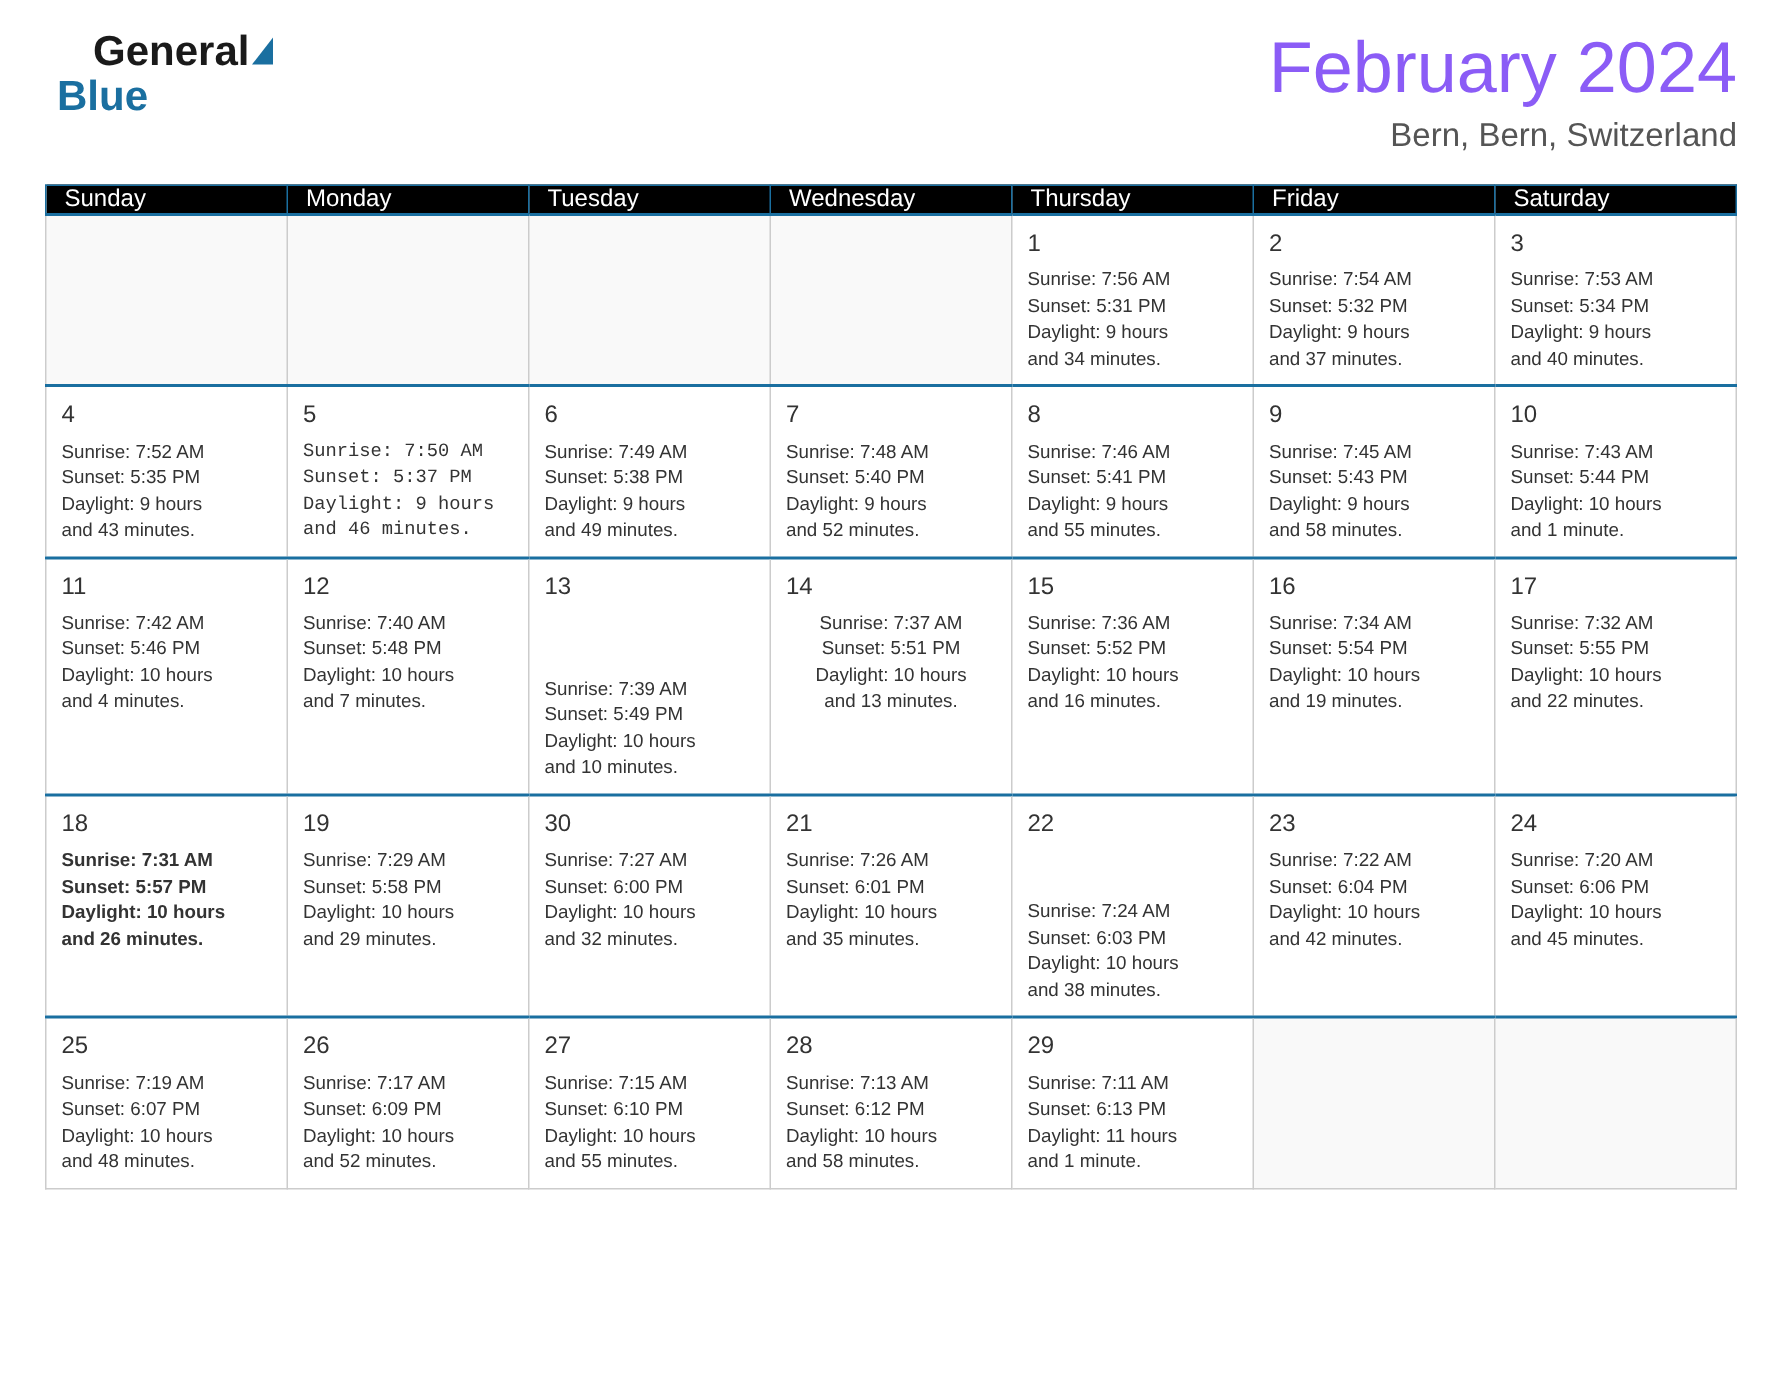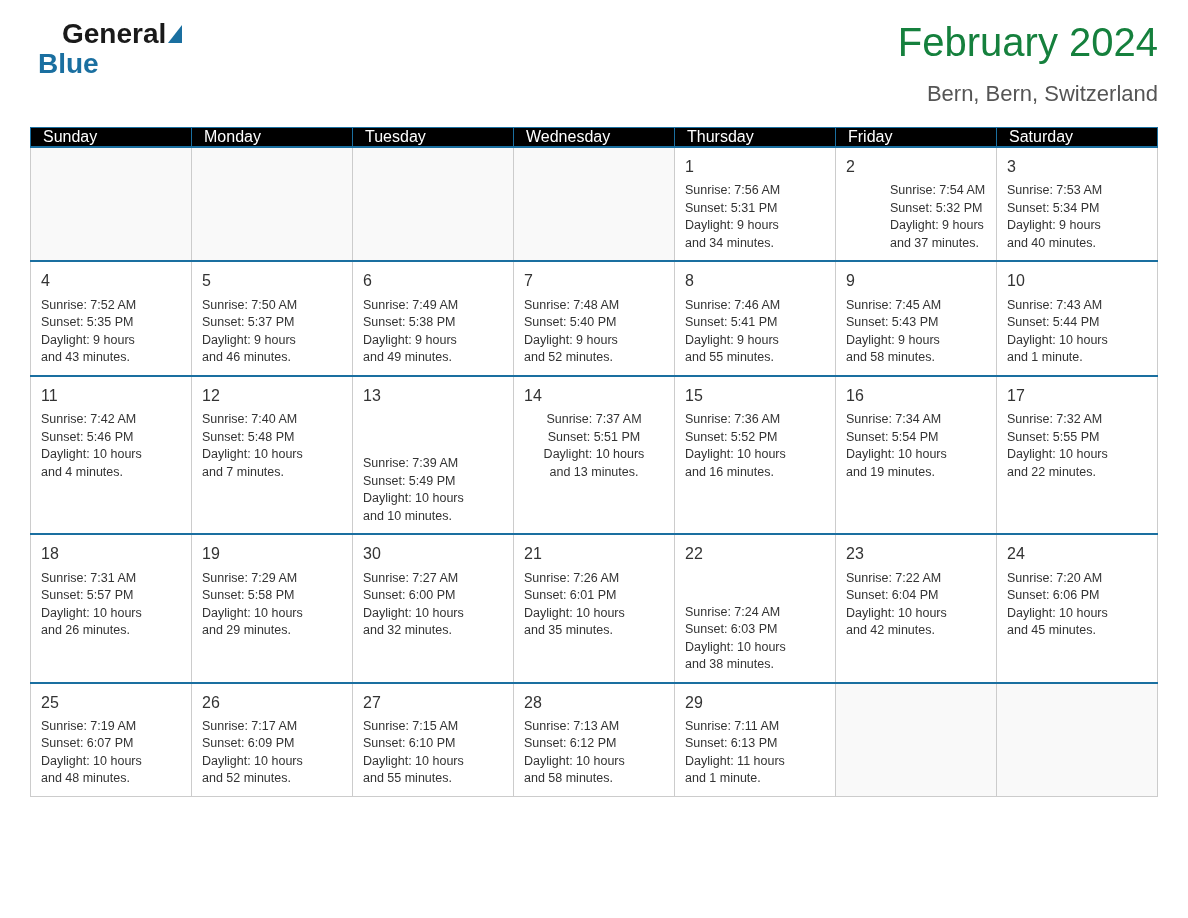--- a/index.html
+++ b/index.html
@@ -45,29 +45,29 @@
     .logo-line2 {
       color: #1a6fa0;
       font-size: 28px;
       font-weight: bold;
       margin-left: 4px;
     }
     .title-block {
       text-align: right;
     }
     .month-title {
-      font-size: 40px;
+      font-size: 48px;
       font-weight: normal;
-      color: #15803d;
+      color: #8b5cf6;
       line-height: 1.1;
     }
     .location-title {
       font-size: 22px;
       color: #555;
-      margin-top: 17px;
+      margin-top: 4px;
     }
     .calendar {
       width: 100%;
       border-collapse: collapse;
     }
     .calendar th {
       background-color: #000000;
       color: #fff;
       font-size: 16px;
       font-weight: normal;
@@ -144,21 +144,21 @@
         <td class="empty-cell"></td>
         <td>
           <span class="day-num">1</span>
           <div class="day-info" style="white-space: pre-line;">Sunrise: 7:56 AM
 Sunset: 5:31 PM
 Daylight: 9 hours
 and 34 minutes.</div>
         </td>
         <td>
           <span class="day-num">2</span>
-          <div class="day-info" style="white-space: pre-line; margin-left: 44px;">Sunrise: 7:54 AM
+          <div class="day-info" style="white-space: pre-line;">Sunrise: 7:54 AM
 Sunset: 5:32 PM
 Daylight: 9 hours
 and 37 minutes.</div>
         </td>
         <td>
           <span class="day-num">3</span>
           <div class="day-info" style="white-space: pre-line;">Sunrise: 7:53 AM
 Sunset: 5:34 PM
 Daylight: 9 hours
 and 40 minutes.</div>
@@ -167,21 +167,21 @@
       <tr>
         <td>
           <span class="day-num">4</span>
           <div class="day-info" style="white-space: pre-line;">Sunrise: 7:52 AM
 Sunset: 5:35 PM
 Daylight: 9 hours
 and 43 minutes.</div>
         </td>
         <td>
           <span class="day-num">5</span>
-          <div class="day-info" style="white-space: pre-line;">Sunrise: 7:50 AM
+          <div class="day-info" style="white-space: pre-line; font-family: Liberation Mono, monospace;">Sunrise: 7:50 AM
 Sunset: 5:37 PM
 Daylight: 9 hours
 and 46 minutes.</div>
         </td>
         <td>
           <span class="day-num">6</span>
           <div class="day-info" style="white-space: pre-line;">Sunrise: 7:49 AM
 Sunset: 5:38 PM
 Daylight: 9 hours
 and 49 minutes.</div>
@@ -262,21 +262,21 @@
           <span class="day-num">17</span>
           <div class="day-info" style="white-space: pre-line;">Sunrise: 7:32 AM
 Sunset: 5:55 PM
 Daylight: 10 hours
 and 22 minutes.</div>
         </td>
       </tr>
       <tr>
         <td>
           <span class="day-num">18</span>
-          <div class="day-info" style="white-space: pre-line;">Sunrise: 7:31 AM
+          <div class="day-info" style="white-space: pre-line; font-weight: bold;">Sunrise: 7:31 AM
 Sunset: 5:57 PM
 Daylight: 10 hours
 and 26 minutes.</div>
         </td>
         <td>
           <span class="day-num">19</span>
           <div class="day-info" style="white-space: pre-line;">Sunrise: 7:29 AM
 Sunset: 5:58 PM
 Daylight: 10 hours
 and 29 minutes.</div>

